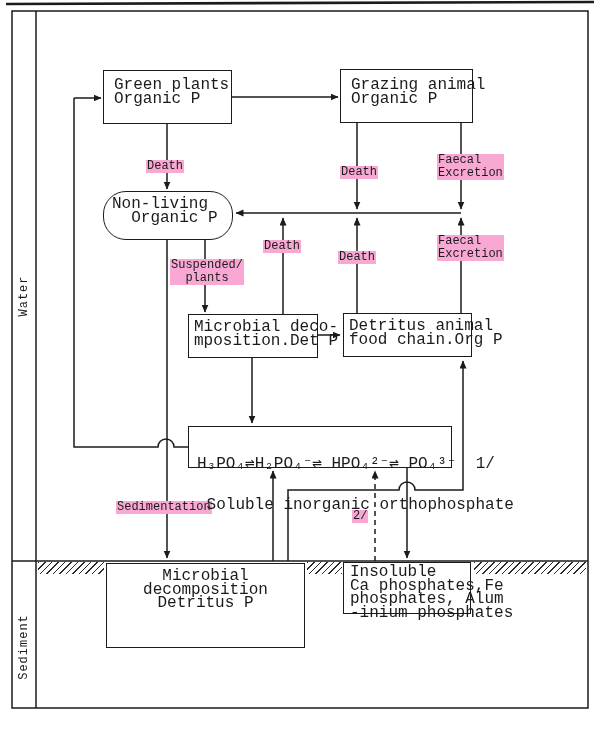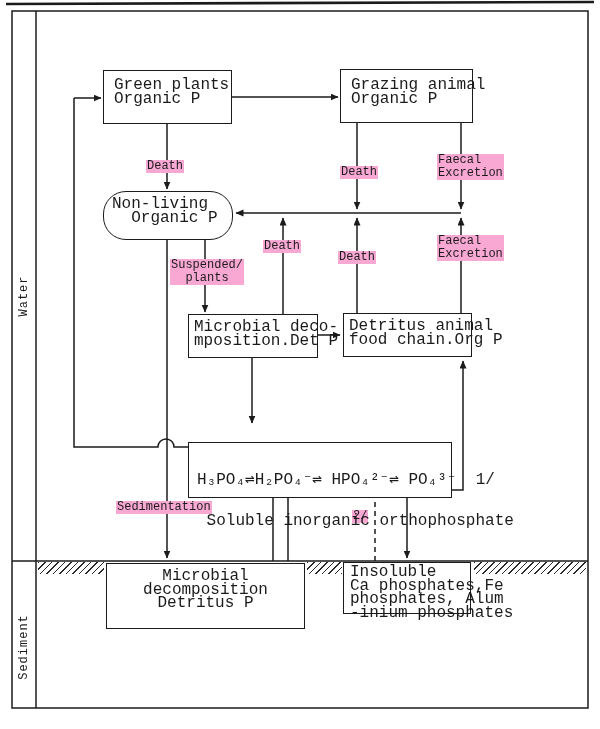--- a/index.html
+++ b/index.html
@@ -98,26 +98,26 @@
 
   <div class="box" style="left:103px;top:191px;width:130px;height:49px;padding:6px 0 0 8px;border-radius:23px;">Non-living
   Organic P</div>
 
   <div class="box" style="left:188px;top:314px;width:130px;height:44px;padding:6px 0 0 5px;">Microbial deco-
 mposition.Det P</div>
 
   <div class="box" style="left:343px;top:313px;width:129px;height:44px;padding:6px 0 0 5px;">Detritus animal
 food chain.Org P</div>
 
-  <div class="box" style="left:188px;top:426px;width:264px;height:56px;padding:4px 4px 0 8px;margin-top:16px;">
+  <div class="box" style="left:188px;top:426px;width:264px;height:42px;padding:4px 4px 0 8px;">
     <div>H₃PO₄⇌H₂PO₄⁻⇌ HPO₄²⁻⇌ PO₄³⁻  1/</div>
     <div> Soluble inorganic orthophosphate</div>
   </div>
 
-  <div class="box center" style="left:106px;top:563px;width:199px;height:66px;padding:6px 0 0 0;">Microbial decomposition
+  <div class="box center" style="left:106px;top:563px;width:199px;height:85px;padding:6px 0 0 0;">Microbial decomposition
 Detritus P</div>
 
   <div class="box of-visible" style="left:343px;top:562px;width:128px;height:52px;padding:3px 0 0 6px;line-height:13.5px;">Insoluble
 Ca phosphates,Fe
 phosphates, Alum
 -inium phosphates</div>
 
   <div class="lbl" style="left:146px;top:160px;">Death</div>
   <div class="lbl" style="left:340px;top:166px;">Death</div>
   <div class="lbl" style="left:437px;top:154px;">Faecal

